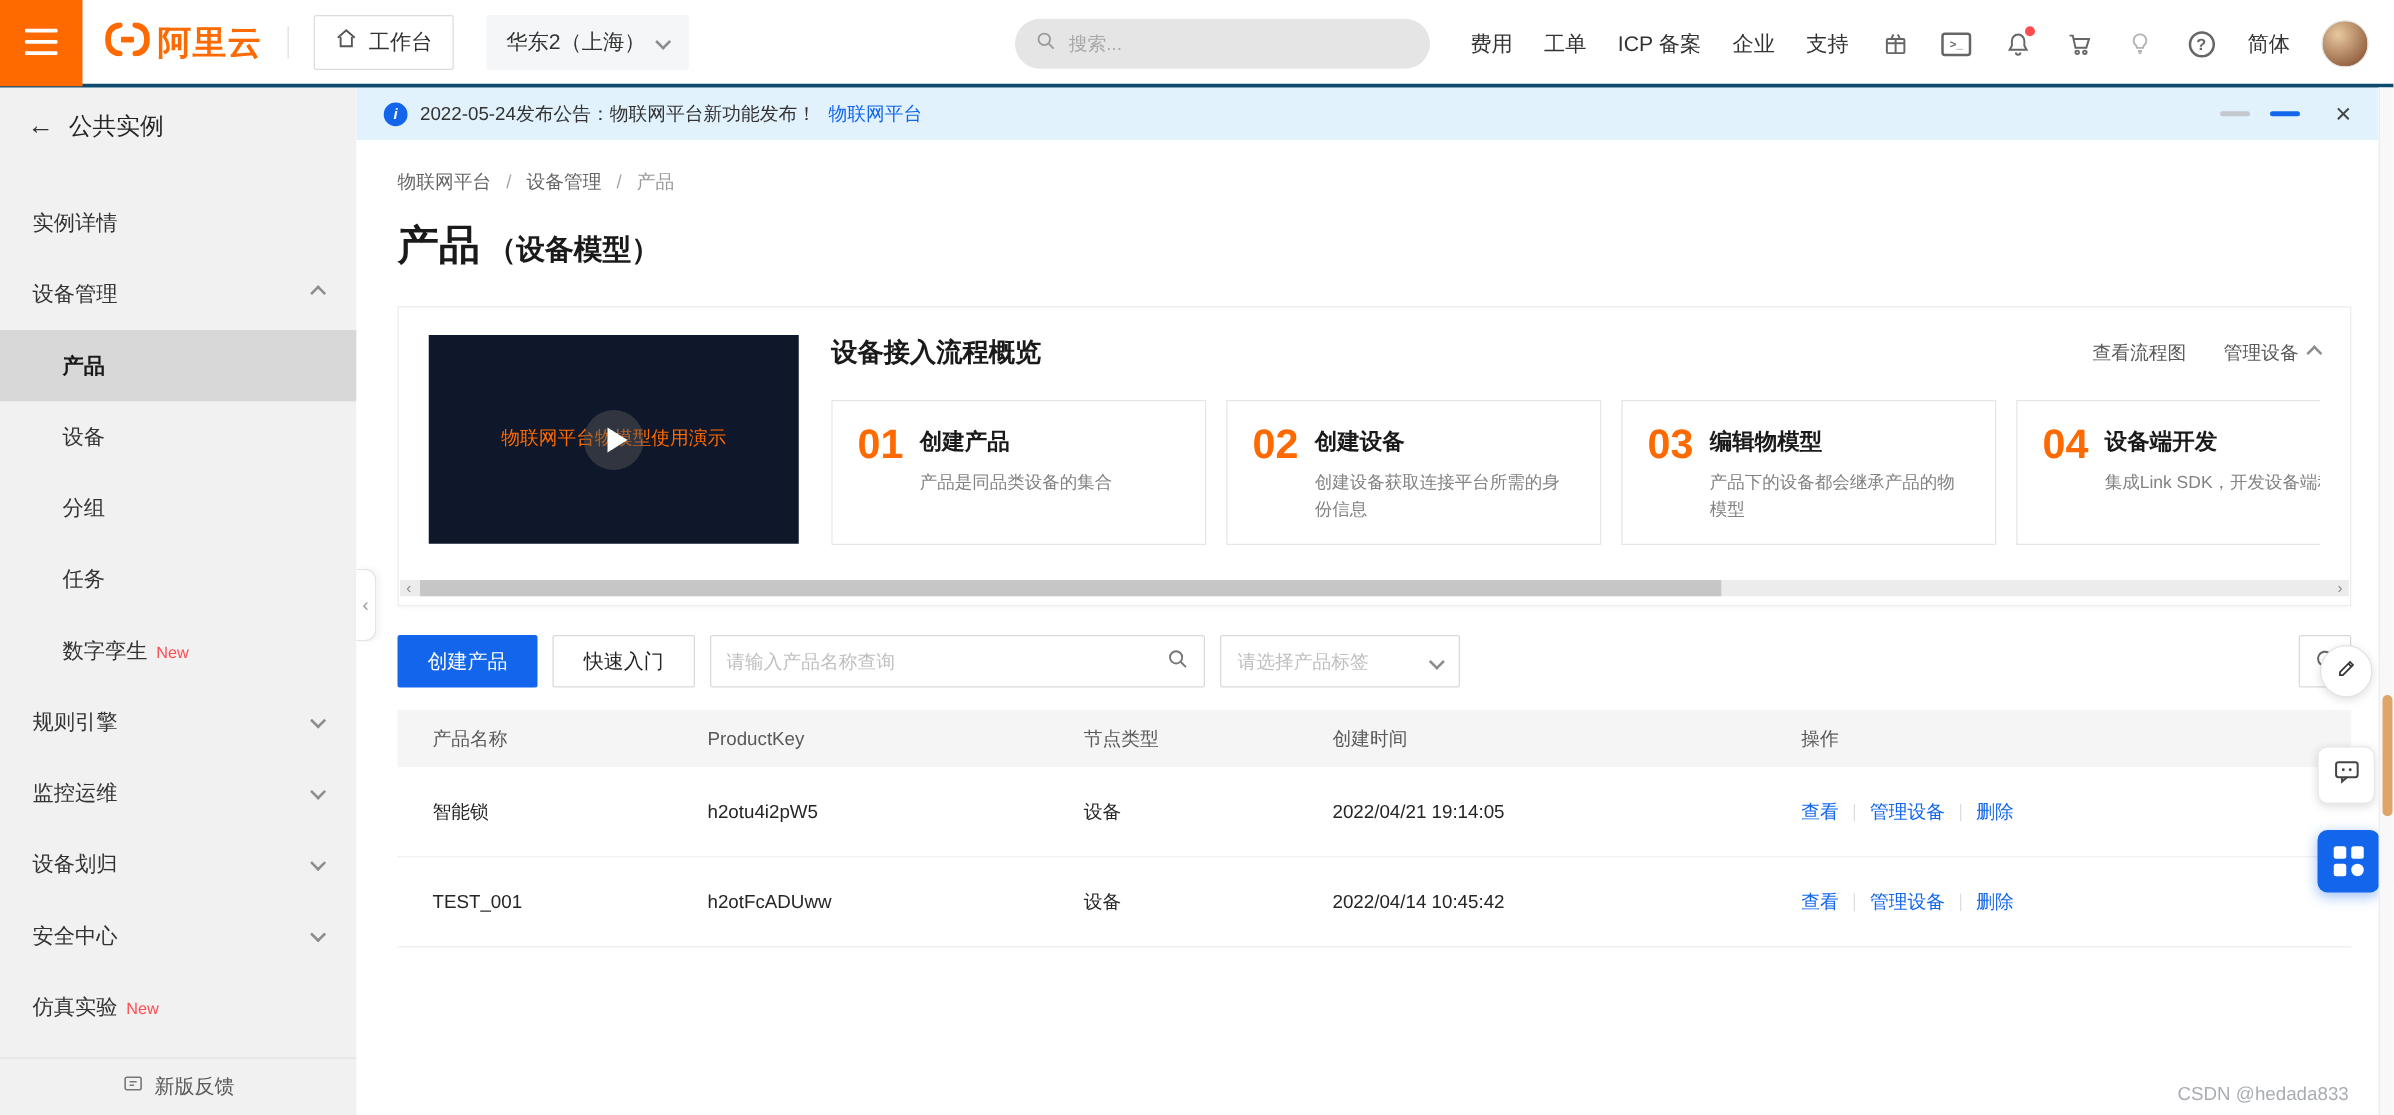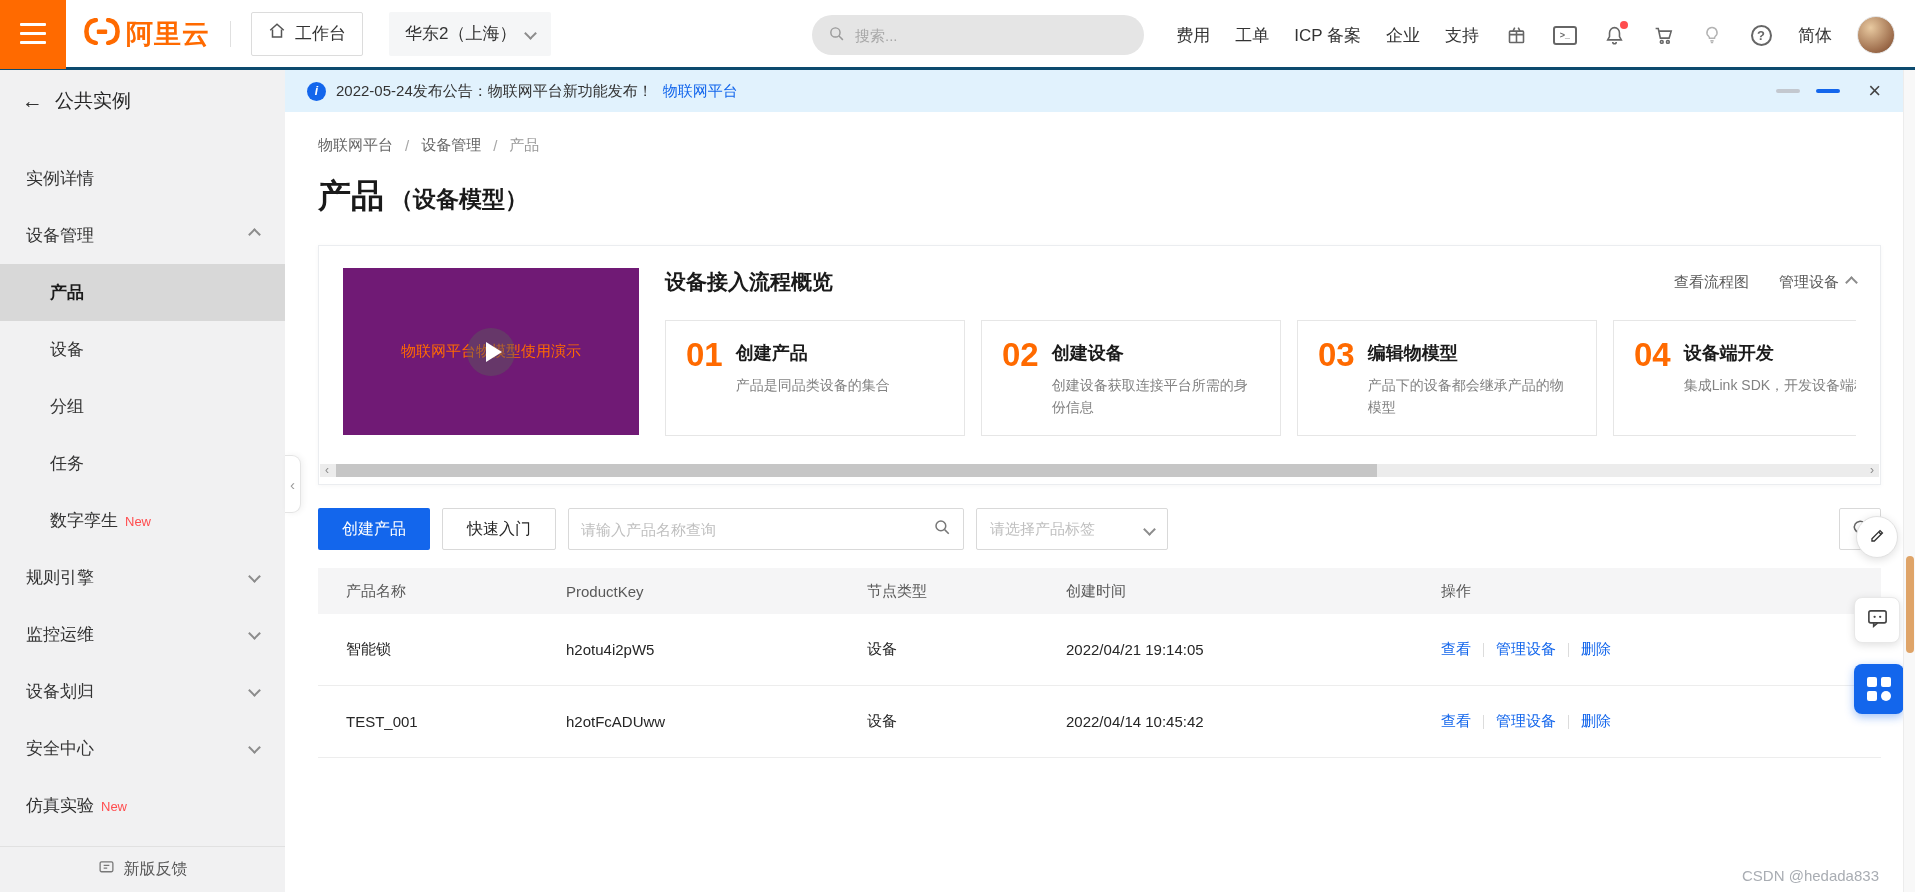--- a/index.html
+++ b/index.html
@@ -60,21 +60,21 @@
   .breadcrumb .crumb { cursor:pointer; }
   .breadcrumb .sep { color:#a6a6a6; }
   .breadcrumb .current { color:#999; cursor:default; }
   .title-row { margin-top:19px; display:flex; align-items:baseline; gap:6px; }
   .page-title { font-size:33px; font-weight:700; color:#1a1a1a; }
   .page-subtitle { font-size:23px; font-weight:700; color:#1a1a1a; }
 
   
   .guide { position:relative; margin-top:26px; border:1px solid #ebedf0; box-shadow:0 1px 5px rgba(0,0,0,.04); padding:22px 24px 48px 24px; background:#fff; }
   .guide-flex { display:flex; gap:26px; }
-  .video-thumb { position:relative; flex:0 0 296px; height:167px; background:#701a75; display:flex; align-items:center; justify-content:center; cursor:pointer; }
+  .video-thumb { position:relative; flex:0 0 296px; height:167px; background:#0f172a; display:flex; align-items:center; justify-content:center; cursor:pointer; }
   .video-caption { width:230px; text-align:center; font-size:15px; color:#ff6a00; line-height:1.5; }
   .play-btn { position:absolute; left:50%; top:50%; width:48px; height:48px; margin:-24px 0 0 -24px; border-radius:50%; background:rgba(90,90,90,.45); display:flex; align-items:center; justify-content:center; }
   .play-tri { width:0; height:0; border-left:16px solid #fff; border-top:10px solid transparent; border-bottom:10px solid transparent; margin-left:5px; }
   .guide-right { flex:1; min-width:0; }
   .guide-head { display:flex; align-items:center; }
   .guide-title { font-size:21px; font-weight:700; color:#1a1a1a; }
   .guide-links { margin-left:auto; display:flex; gap:30px; align-items:center; }
   .guide-link { font-size:15px; color:#595959; cursor:pointer; display:flex; align-items:center; gap:8px; }
   .steps { margin-top:24px; display:flex; gap:16px; overflow:hidden; }
   .step-card { flex:0 0 300px; height:116px; border:1px solid #e6e6e6; padding:17px 20px; display:flex; gap:13px; background:#fff; }

